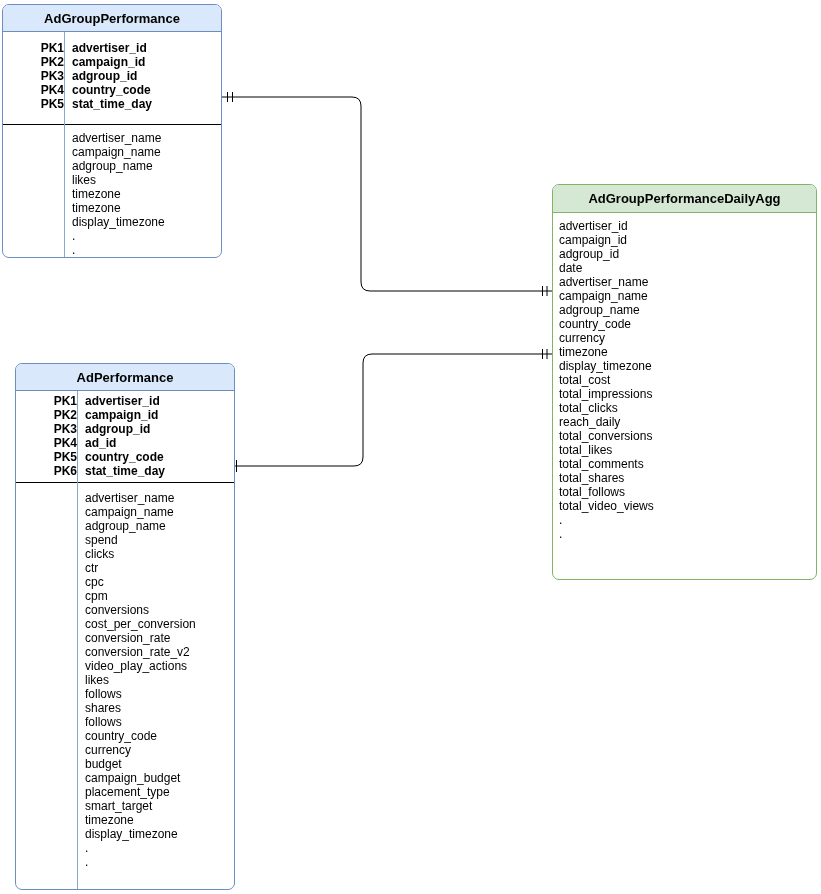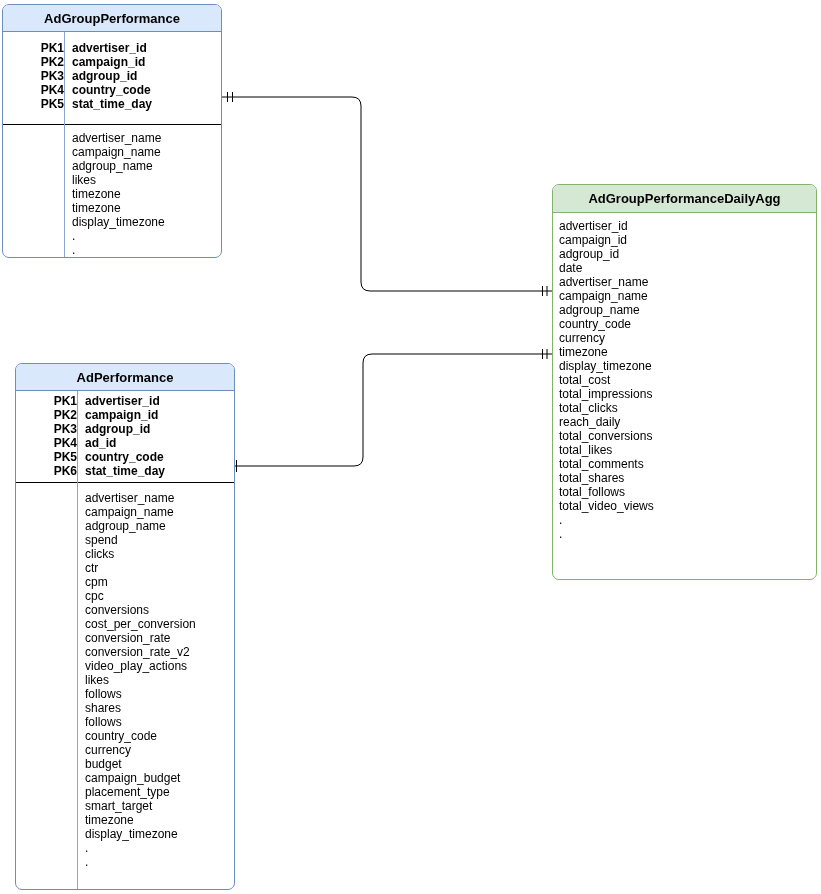--- a/index.html
+++ b/index.html
@@ -183,25 +183,25 @@
           <div class="erd-row">
             <span class="pk-cell"></span>
             <span class="field-cell">clicks</span>
           </div>
           <div class="erd-row">
             <span class="pk-cell"></span>
             <span class="field-cell">ctr</span>
           </div>
           <div class="erd-row">
             <span class="pk-cell"></span>
+            <span class="field-cell">cpc</span>
+          </div>
+          <div class="erd-row">
+            <span class="pk-cell"></span>
             <span class="field-cell">cpm</span>
-          </div>
-          <div class="erd-row">
-            <span class="pk-cell"></span>
-            <span class="field-cell">cpc</span>
           </div>
           <div class="erd-row">
             <span class="pk-cell"></span>
             <span class="field-cell">conversions</span>
           </div>
           <div class="erd-row">
             <span class="pk-cell"></span>
             <span class="field-cell">cost_per_conversion</span>
           </div>
           <div class="erd-row">

